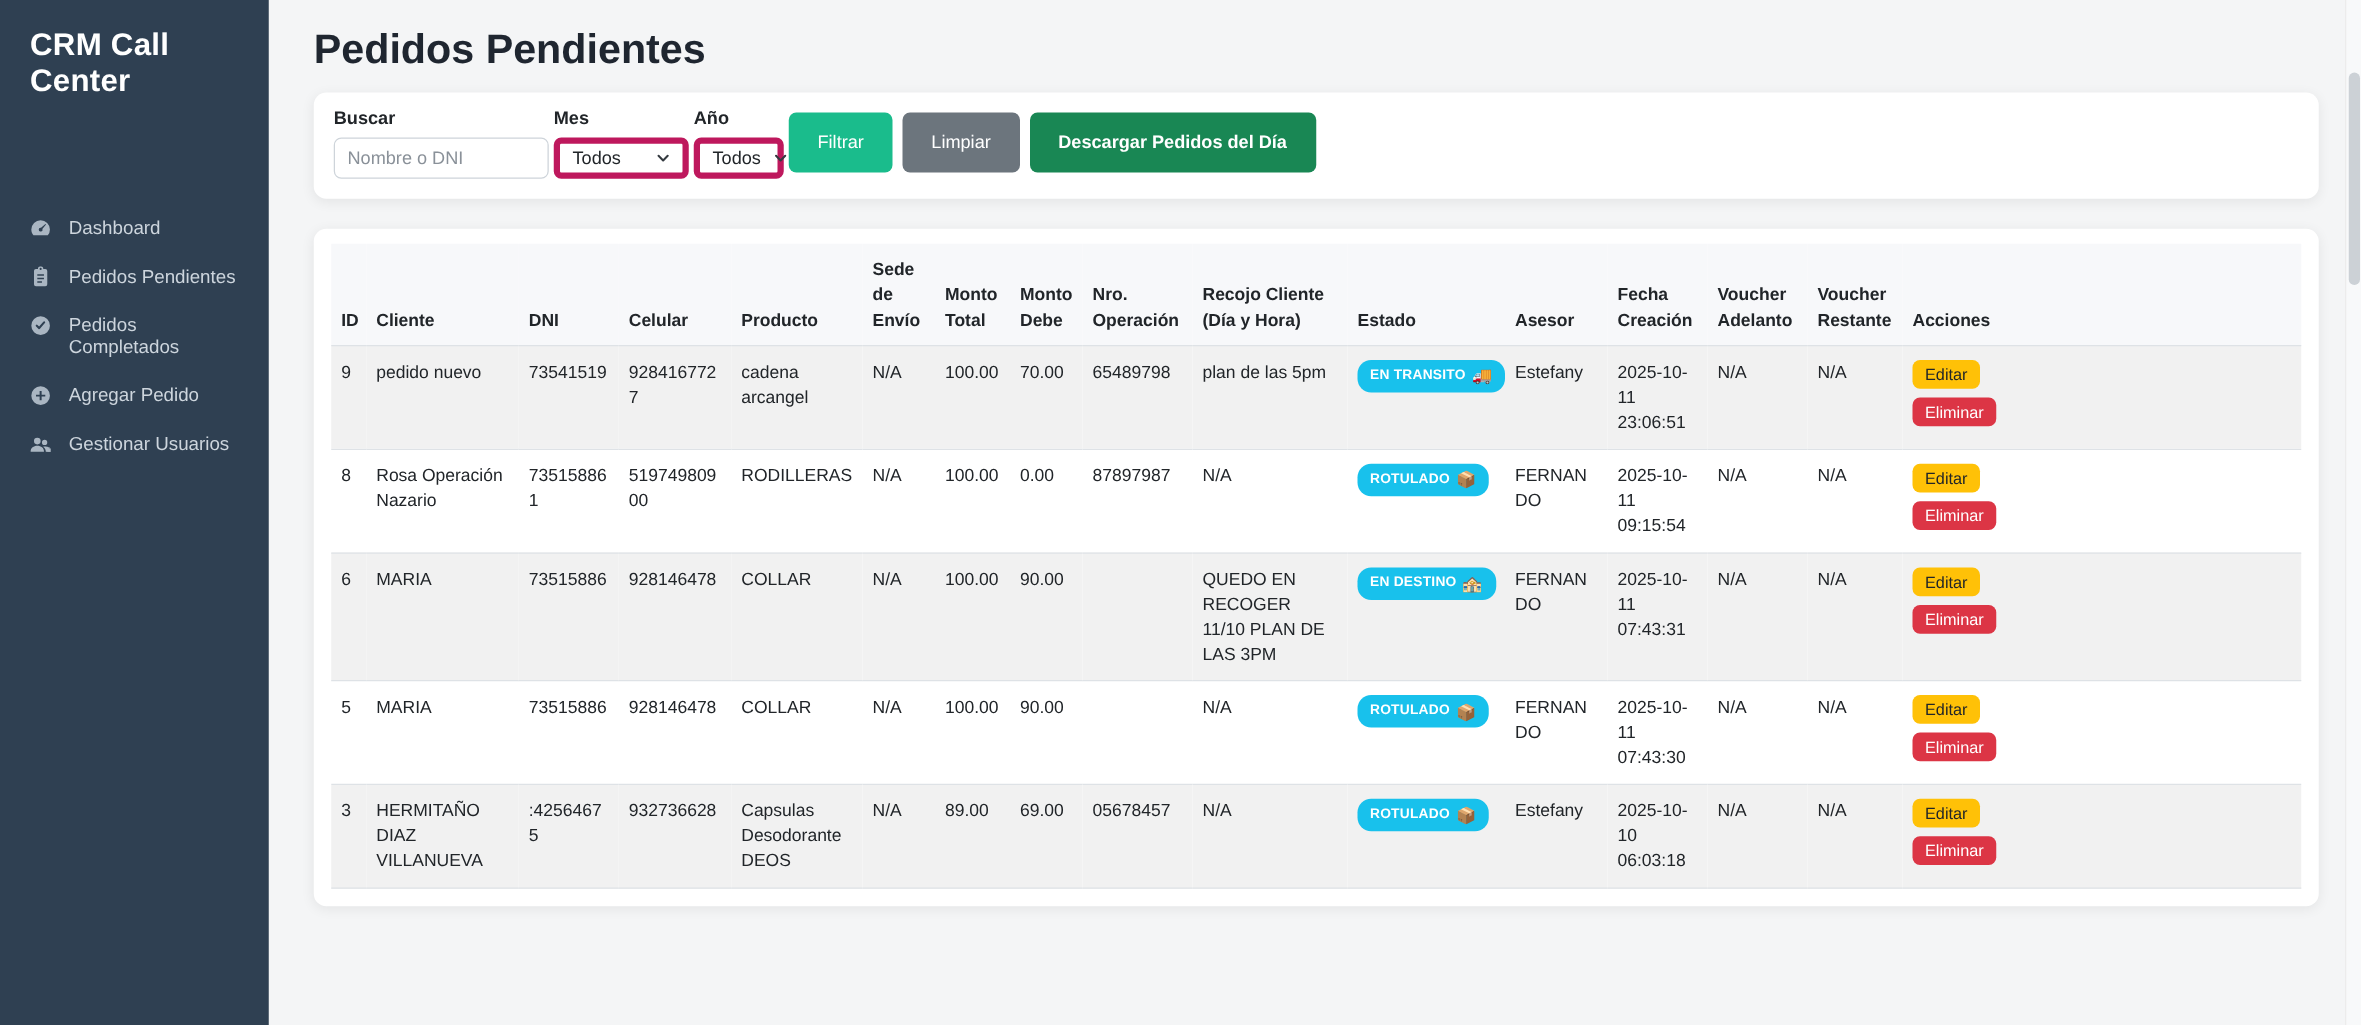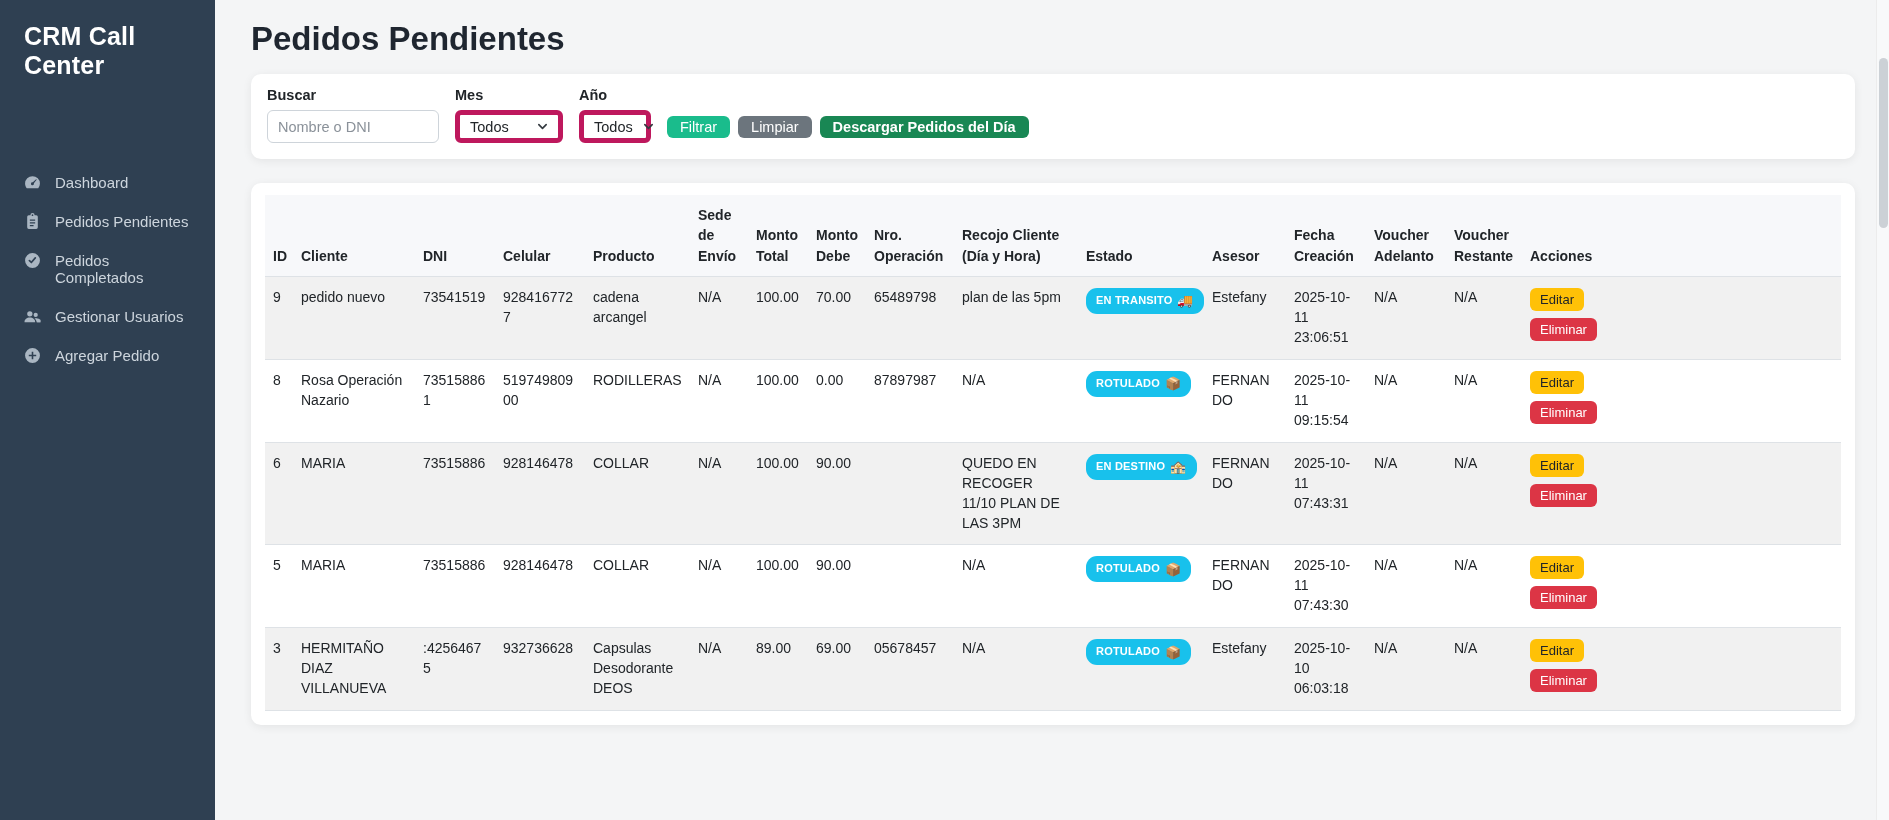--- a/index.html
+++ b/index.html
@@ -36,21 +36,21 @@
   .page-title { font-size:33px; font-weight:600; color:#1f2630; margin-bottom:16px; }
 
   .card {
     background:#ffffff; border-radius:10px;
     box-shadow:0 2px 10px rgba(0,0,0,.07);
   }
 
   
   .filter-card {
     padding:13px 16px 16px;
-    display:flex; align-items:flex-end; gap:16px;
+    display:flex; align-items:flex-end; gap:4px;
     margin-bottom:24px;
   }
   .filter-group { display:flex; flex-direction:column; }
   .filter-label { font-size:14.5px; font-weight:600; margin-bottom:7px; }
   .text-input {
     width:172px; height:33px;
     border:1px solid #ced4da; border-radius:6px;
     padding:0 10px; font-size:14.5px; color:#212529;
     font-family:inherit; outline:none; background:#fff;
   }
@@ -60,23 +60,23 @@
     background:#fff; display:flex; align-items:center;
     justify-content:space-between; padding:0 10px;
     font-size:14.5px; cursor:pointer; gap:10px;
   }
   .select-mes { width:108px; }
   .select-ano { width:72px; }
   .chevron { width:11px; height:11px; color:#343a40; flex:none; display:inline-flex; }
   .chevron svg { width:100%; height:100%; }
 
   .btn {
-    border:none; border-radius:6px; height:22px;
+    border:none; border-radius:6px; height:48px;
     font-size:14.5px; font-family:inherit; cursor:pointer;
-    padding:0 13px; white-space:nowrap;
+    padding:0 23px; white-space:nowrap;
   }
   .btn-row { display:flex; gap:8px; align-items:center; margin-bottom:5px; }
   .btn-filtrar  { background:#1abc8c; color:#fff; }
   .btn-limpiar  { background:#6c757d; color:#fff; }
   .btn-descargar{ background:#198754; color:#fff; font-weight:700; }
 
   
   .table-card { padding:12px 14px 14px; }
   table { width:100%; border-collapse:collapse; table-layout:fixed; font-size:14px; }
   thead th {
@@ -145,33 +145,33 @@
         <span class="nav-icon">
           <svg viewBox="0 0 16 16" fill="currentColor">
             <path d="M8 1a7 7 0 1 0 0 14A7 7 0 0 0 8 1zm3.2 5.1-3.7 4.3a.75.75 0 0 1-1.1.05L4.6 8.6a.75.75 0 1 1 1.05-1.05l1.2 1.2 3.2-3.7a.75.75 0 1 1 1.15.95z"></path>
           </svg>
         </span>
         <span>Pedidos Completados</span>
       </div>
       <div class="nav-item">
         <span class="nav-icon">
           <svg viewBox="0 0 16 16" fill="currentColor">
+            <path d="M8 1a7 7 0 1 0 0 14A7 7 0 0 0 8 1zm3.5 7.75h-2.75v2.75h-1.5V8.75H4.5v-1.5h2.75V4.5h1.5v2.75h2.75v1.5z"></path>
+          </svg>
+        </span>
+        <span>Agregar Pedido</span>
+      </div>
+      <div class="nav-item">
+        <span class="nav-icon">
+          <svg viewBox="0 0 16 16" fill="currentColor">
             <path d="M5.5 8a2.5 2.5 0 1 0 0-5 2.5 2.5 0 0 0 0 5zm5.5.5a2 2 0 1 0 0-4 2 2 0 0 0 0 4zM.5 13c0-2.2 2.2-4 5-4s5 1.8 5 4v.5H.5V13zm11.4.5H15.5V13c0-1.4-1-2.6-2.6-3.2 1.6.1 2.9 1.1 2.9 2.4"></path>
             <path d="M11.2 9.6c2 0 4.3 1 4.3 3.4v.5h-3.6c0-1.6-.8-2.9-2-3.7.4-.13.85-.2 1.3-.2z"></path>
           </svg>
         </span>
         <span>Gestionar Usuarios</span>
-      </div>
-      <div class="nav-item">
-        <span class="nav-icon">
-          <svg viewBox="0 0 16 16" fill="currentColor">
-            <path d="M8 1a7 7 0 1 0 0 14A7 7 0 0 0 8 1zm3.5 7.75h-2.75v2.75h-1.5V8.75H4.5v-1.5h2.75V4.5h1.5v2.75h2.75v1.5z"></path>
-          </svg>
-        </span>
-        <span>Agregar Pedido</span>
       </div>
     </nav>
 </aside>
 
 <main class="main">
   <h1 class="page-title">Pedidos Pendientes</h1>
 
   <section class="card filter-card">
     <div class="filter-group">
       <label class="filter-label">Buscar</label>

